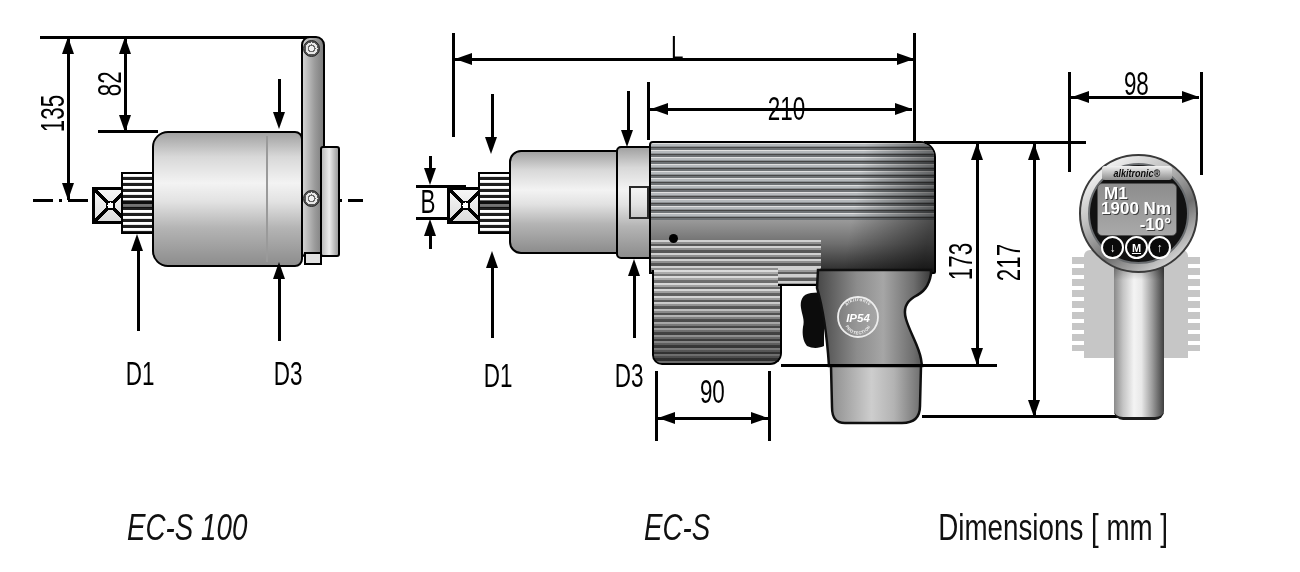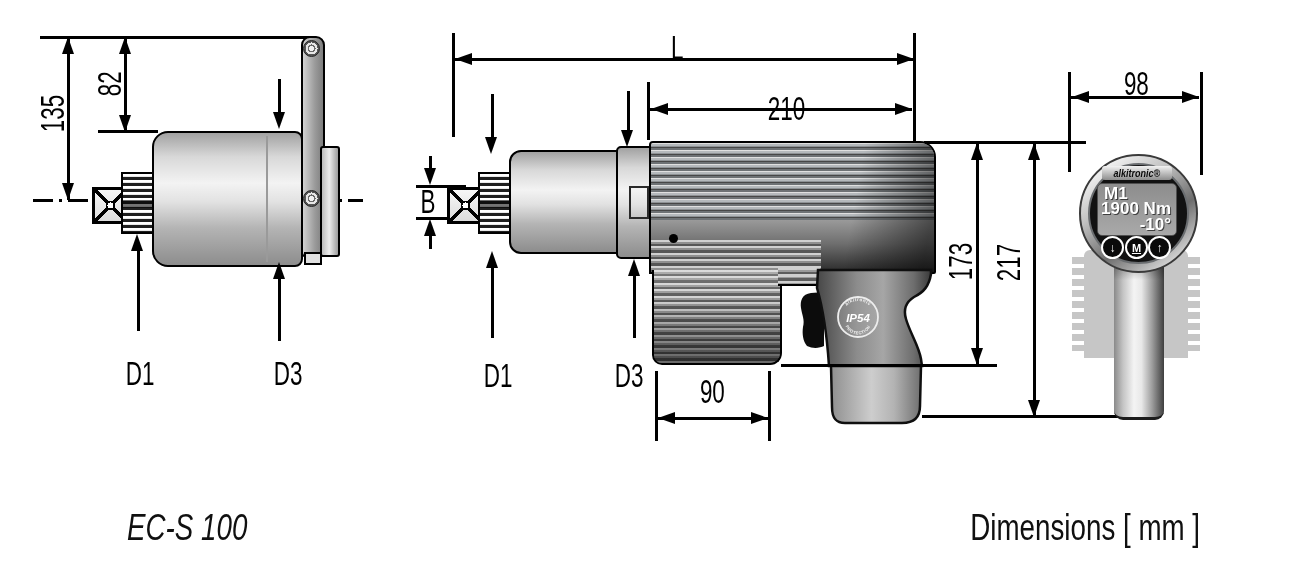--- a/index.html
+++ b/index.html
@@ -278,17 +278,20 @@
   <div class="btn" style="left:1125px;top:236px;">
     <span class="m-glyph">M</span>
   </div>
   <div class="btn" style="left:1148px;top:236px;">
     <span>↑</span>
   </div>
 
   <div class="caption it" style="left:87px;top:508px;width:200px;height:40px;">
       <span>EC-S 100</span>
     </div>
-  <div class="caption" style="left:955px;top:508px;width:260px;height:40px;">
+  <div class="caption it" style="left:607px;top:508px;width:140px;height:40px;">
+      <span>EC-S</span>
+    </div>
+  <div class="caption" style="left:923px;top:508px;width:260px;height:40px;">
       <span>Dimensions [ mm ]</span>
     </div>
 
 </div>
 
 </body></html>

